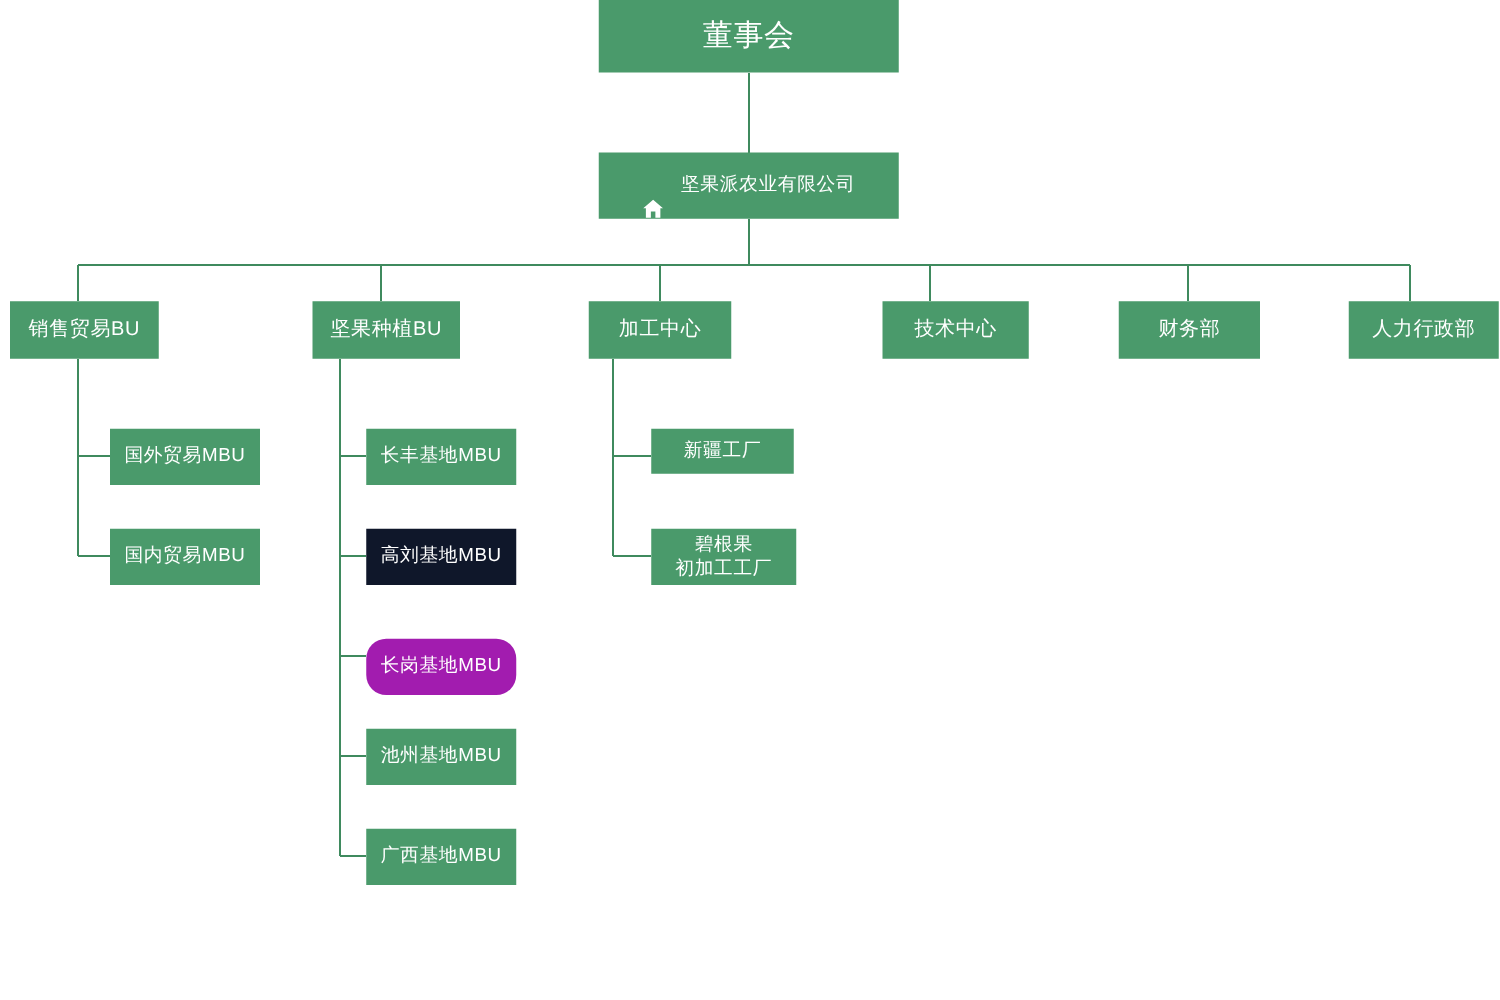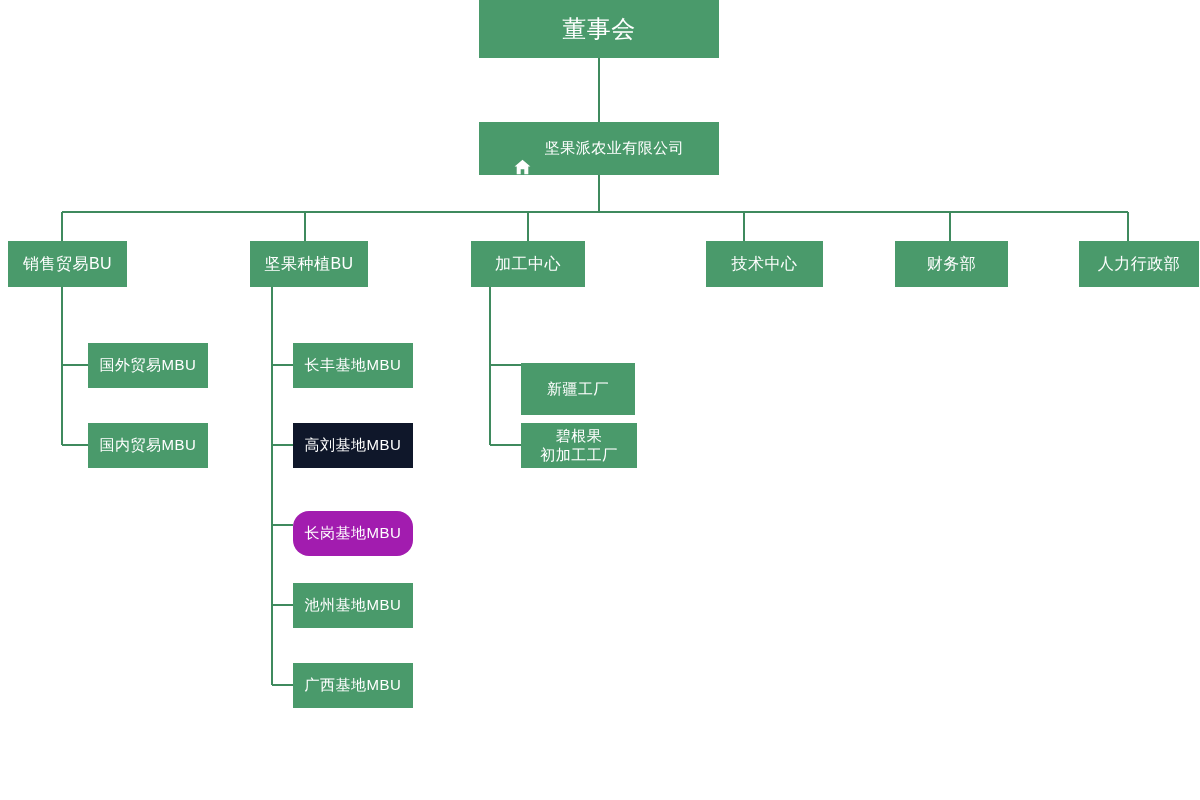--- a/index.html
+++ b/index.html
@@ -164,21 +164,21 @@
   </div>
 
   <div class="node node-leaf" style="left: 293px; top: 583px; width: 120px; height: 45px; background: rgb(74, 154, 107); color: rgb(255, 255, 255);">
     <span class="node-label">池州基地MBU</span>
   </div>
 
   <div class="node node-leaf" style="left: 293px; top: 663px; width: 120px; height: 45px; background: rgb(74, 154, 107); color: rgb(255, 255, 255);">
     <span class="node-label">广西基地MBU</span>
   </div>
 
-  <div class="node node-leaf" style="left: 521px; top: 363px; width: 114px; height: 52px; background: rgb(74, 154, 107); color: rgb(255, 255, 255);">
+  <div class="node node-leaf" style="left: 521px; top: 343px; width: 114px; height: 36px; background: rgb(74, 154, 107); color: rgb(255, 255, 255);">
     <span class="node-label">新疆工厂</span>
   </div>
 
   <div class="node node-leaf two-line" style="left: 521px; top: 423px; width: 116px; height: 45px; background: rgb(74, 154, 107); color: rgb(255, 255, 255);">
     <span class="node-label">碧根果
 初加工工厂</span>
   </div>
 
 </div>
 

